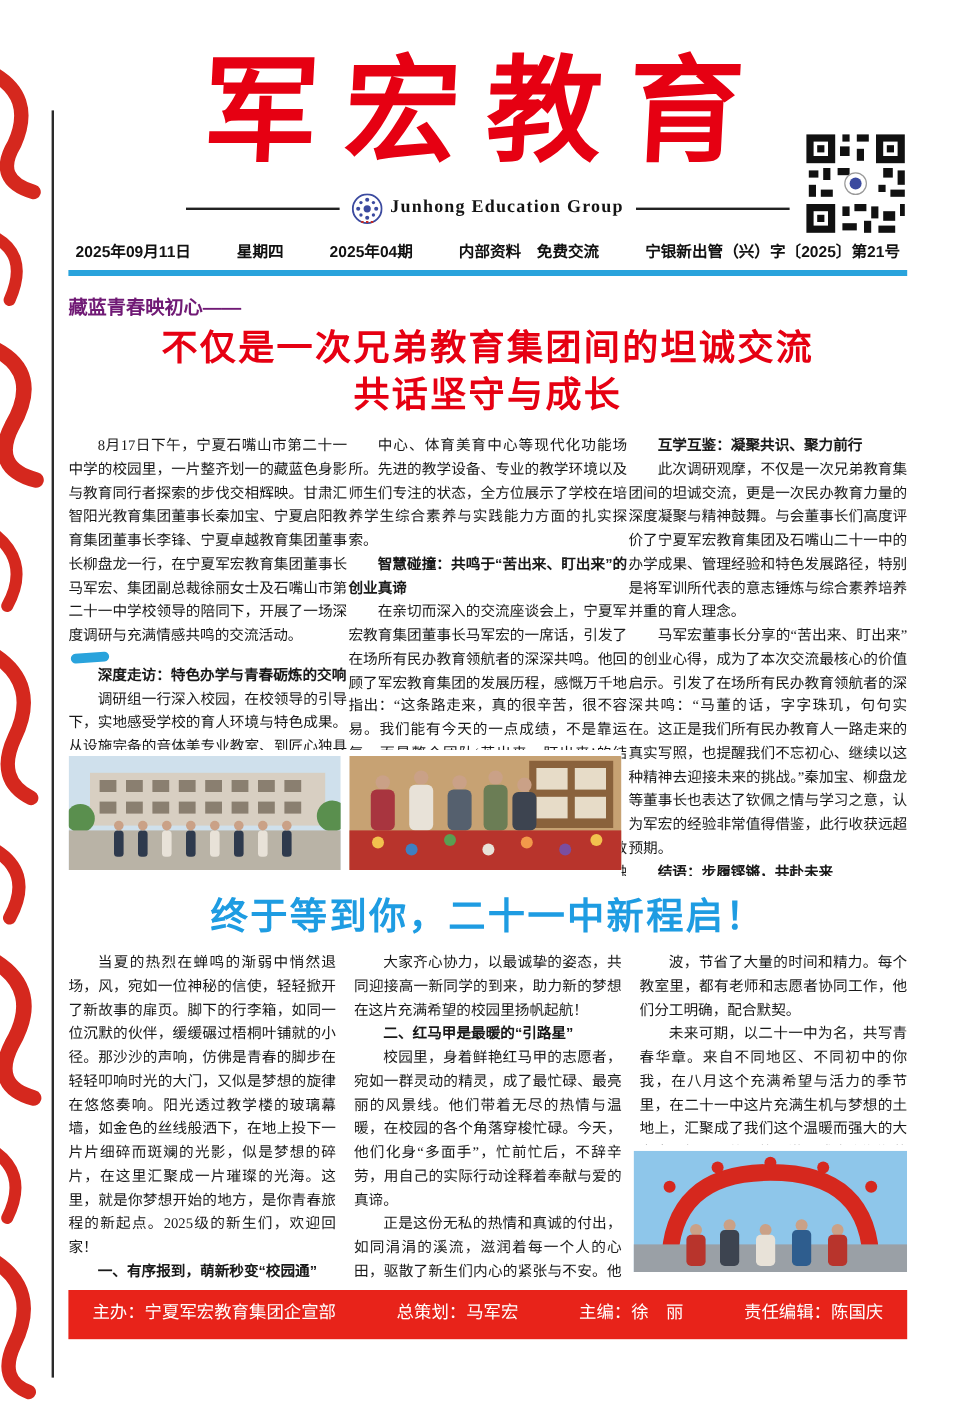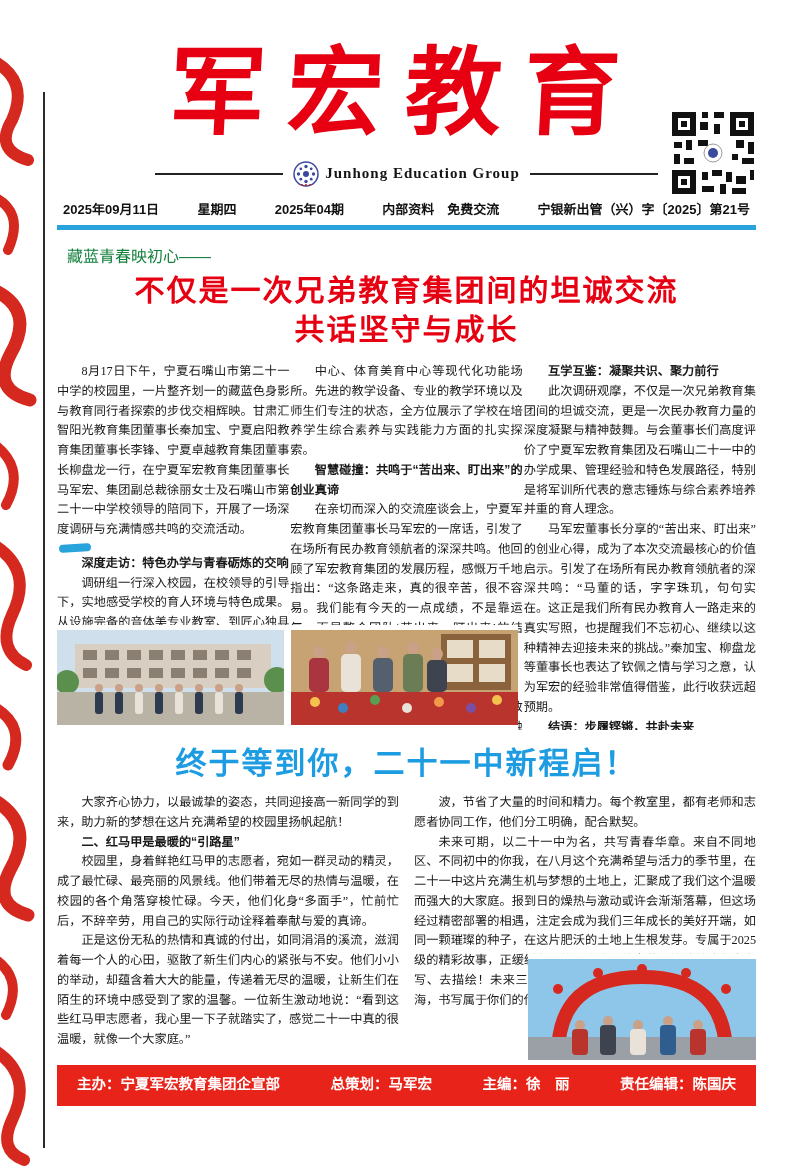--- a/index.html
+++ b/index.html
@@ -17,21 +17,21 @@
   .logo-row{display:flex;align-items:center;justify-content:center;margin:16px auto 0;width:72%;}
   .logo-row .hline{flex:1;height:2px;background:#222;}
   .logo-emblem{width:26px;height:26px;margin:0 6px 0 10px;flex:0 0 auto;}
   .logo-text{font-size:15px;font-weight:bold;letter-spacing:1px;margin-right:10px;white-space:nowrap;}
   .dateline{display:flex;justify-content:space-between;align-items:center;
       margin-top:12px;padding:0 6px;font-family:"Liberation Sans","DejaVu Sans",sans-serif;
       font-size:13px;font-weight:bold;color:#111;white-space:nowrap;}
   .blue-rule{height:5px;background:#29a3dc;margin-top:7px;}
   
   .kicker{margin-top:13px;font-family:"Liberation Sans","DejaVu Sans",sans-serif;
-      font-size:16px;font-weight:normal;color:#15803d;margin-left:10px;}
+      font-size:16px;font-weight:bold;color:#701a75;}
   .headline1{margin:4px 0 0;text-align:center;color:#e60012;font-weight:900;
       font-size:30px;line-height:1.32;letter-spacing:2px;}
   .cols{position:relative;display:flex;gap:1px;margin-top:12px;height:368px;overflow:hidden;}
   .col{flex:1;min-width:0;}
   .col p{margin:0;text-indent:2em;text-align:justify;font-size:12.2px;line-height:1.62;color:#191919;}
   .sub-red{margin:3px 0;text-indent:2em;font-size:12.6px;font-weight:bold;color:#e60012;
       font-family:"Liberation Sans","DejaVu Sans",sans-serif;}
   .sub-green{margin:3px 0;text-indent:2em;font-size:12.6px;font-weight:bold;color:#1fa34d;
       font-family:"Liberation Sans","DejaVu Sans",sans-serif;}
   .swoosh{display:block;width:32px;height:8px;margin:4px 0 2px 2px;background:#29a3dc;
@@ -41,22 +41,22 @@
   .photo-band .ph{flex:1;height:95px;overflow:hidden;}
   .ph svg{display:block;width:100%;height:100%;}
   
   .headline2{margin:8px 0 0;text-align:center;color:#1e9ce2;font-weight:900;
       font-size:31px;letter-spacing:2px;}
   .cols2{position:relative;display:flex;gap:15px;margin-top:10px;height:272px;overflow:hidden;}
   .photo3{position:absolute;right:0;bottom:0;width:228px;height:106px;background:#fff;
       padding-top:5px;z-index:3;}
   .photo3 svg{display:block;width:100%;height:101px;}
   
-  .footer{background:#e8231a;color:#ffffff;
-      font-family:"Liberation Sans","DejaVu Sans",sans-serif;font-weight:bold;
+  .footer{margin-top:10px;background:#e8231a;color:#ffffff;
+      font-family:"Liberation Sans","DejaVu Sans",sans-serif;font-weight:normal;
       font-size:14.5px;padding:8px 20px 9px;}
   .footer .frow{display:flex;justify-content:space-between;line-height:1.65;white-space:nowrap;}
 </style>
 </head>
 <body>
 
 <div class="page">
 
   <div class="left-strip">
     <svg width="42" height="1170" viewBox="0 0 42 1170">
@@ -279,20 +279,25 @@
           </div>
         </div>
       </div>
     </div>
 
     <div>
       <h2 class="headline2">终于等到你，二十一中新程启！</h2>
 
       <div class="cols2">
         <div class="col">
+          <p>当夏的热烈在蝉鸣的渐弱中悄然退场，风，宛如一位神秘的信使，轻轻掀开了新故事的扉页。脚下的行李箱，如同一位沉默的伙伴，缓缓碾过梧桐叶铺就的小径。那沙沙的声响，仿佛是青春的脚步在轻轻叩响时光的大门，又似是梦想的旋律在悠悠奏响。阳光透过教学楼的玻璃幕墙，如金色的丝线般洒下，在地上投下一片片细碎而斑斓的光影，似是梦想的碎片，在这里汇聚成一片璀璨的光海。这里，就是你梦想开始的地方，是你青春旅程的新起点。2025级的新生们，欢迎回家！</p>
+          <p class="sub-green">一、有序报到，萌新秒变“校园通”</p>
+
+        </div>
+        <div class="col">
           <p>大家齐心协力，以最诚挚的姿态，共同迎接高一新同学的到来，助力新的梦想在这片充满希望的校园里扬帆起航！</p>
           <p class="sub-green">二、红马甲是最暖的“引路星”</p>
           <p>校园里，身着鲜艳红马甲的志愿者，宛如一群灵动的精灵，成了最忙碌、最亮丽的风景线。他们带着无尽的热情与温暖，在校园的各个角落穿梭忙碌。今天，他们化身“多面手”，忙前忙后，不辞辛劳，用自己的实际行动诠释着奉献与爱的真谛。</p>
           <p>正是这份无私的热情和真诚的付出，如同涓涓的溪流，滋润着每一个人的心田，驱散了新生们内心的紧张与不安。他们小小的举动，却蕴含着大大的能量，传递着无尽的温暖，让新生们在陌生的环境中感受到了家的温馨。一位新生激动地说：“看到这些红马甲志愿者，我心里一下子就踏实了，感觉二十一中真的很温暖，就像一个大家庭。”</p>
 
         </div>
         <div class="col">
           <p>波，节省了大量的时间和精力。每个教室里，都有老师和志愿者协同工作，他们分工明确，配合默契。</p>
           <p>未来可期，以二十一中为名，共写青春华章。来自不同地区、不同初中的你我，在八月这个充满希望与活力的季节里，在二十一中这片充满生机与梦想的土地上，汇聚成了我们这个温暖而强大的大家庭。报到日的燥热与激动或许会渐渐落幕，但这场经过精密部署的相遇，注定会成为我们三年成长的美好开端，如同一颗璀璨的种子，在这片肥沃的土地上生根发芽。专属于2025级的精彩故事，正缓缓翻开第一个绚丽的章节，等待着我们去书写、去描绘！未来三年，愿你们以最亮眼的姿态，共赴星辰大海，书写属于你们的传奇！</p>
         </div>

